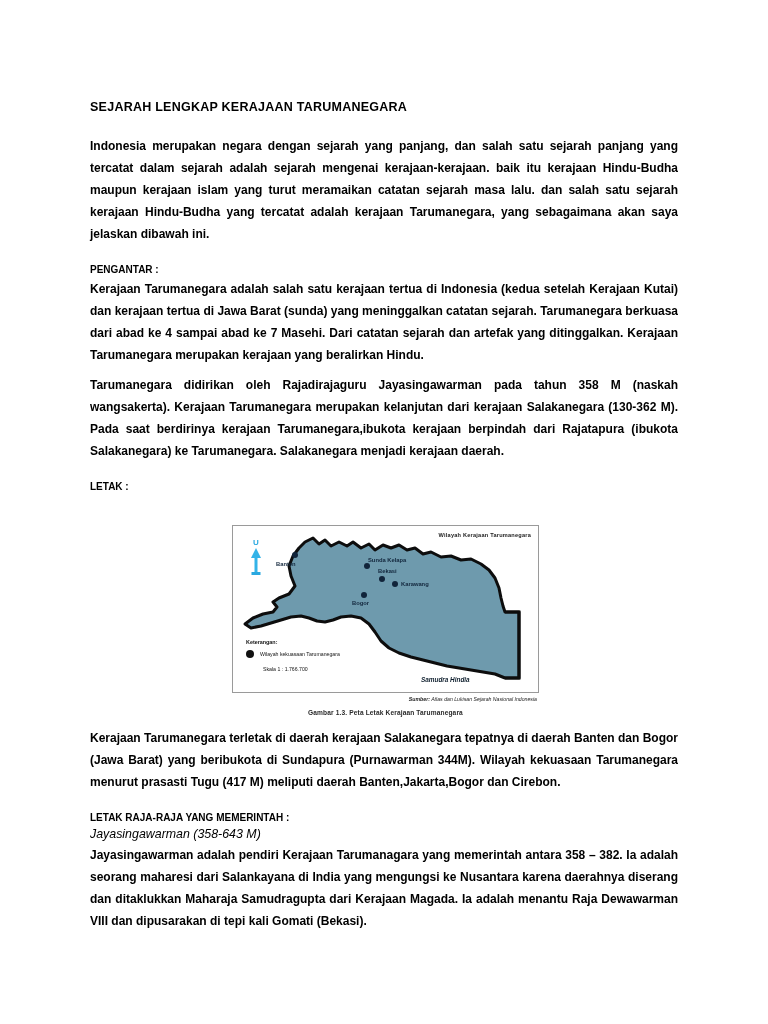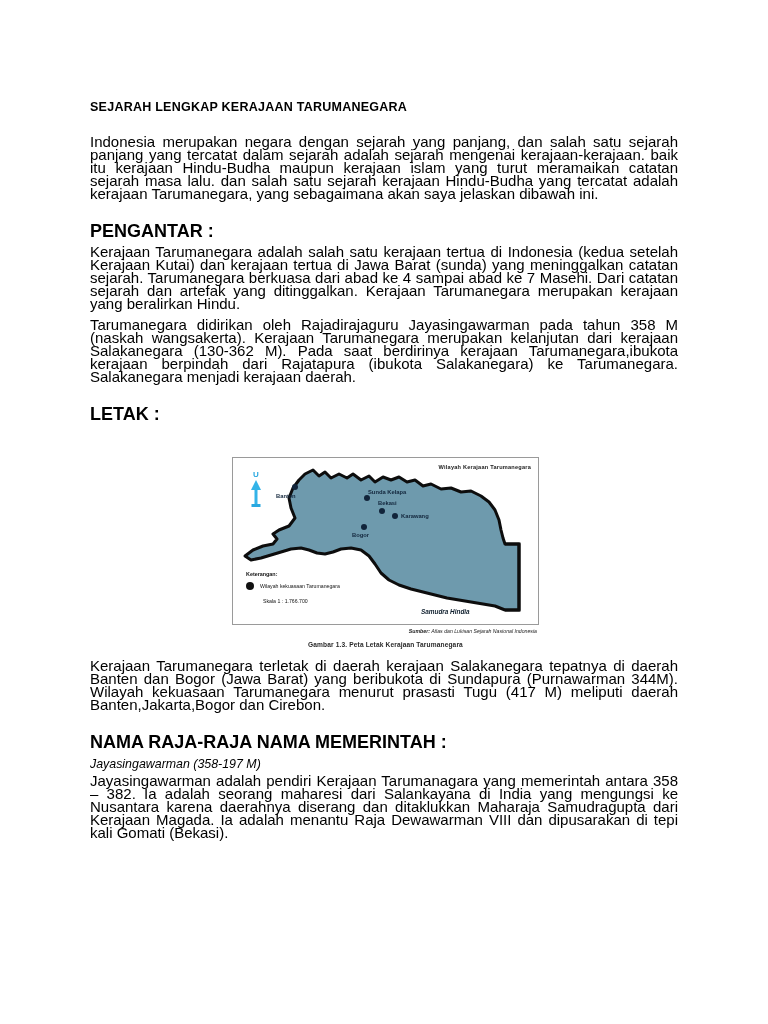--- a/index.html
+++ b/index.html
@@ -30,34 +30,35 @@
 
   
   .doc-title {
     font-size: 12.5px;
     font-weight: bold;
     letter-spacing: 0.02em;
     margin: 0 0 19px 0;
     line-height: 1.25;
   }
   .section-heading {
-    font-size: 18px;
+    font-size: 10px;
     font-weight: bold;
     margin: 0 0 1px 0;
     line-height: 1.45;
   }
   .section-heading.spaced-above {
     margin-top: 18px;
   }
   .para {
-    font-size: 15px;
-    line-height: 13px;
+    font-size: 12px;
+    line-height: 22px;
     text-align: justify;
     margin: 0;
     hyphens: none;
+    font-weight: bold;
   }
   .para + .para {
     margin-top: 8px;
   }
   .subheading-italic {
     font-size: 12.4px;
     font-style: italic;
     line-height: 17.6px;
     margin: 0;
   }
@@ -335,20 +336,20 @@
       <div class="map-source">
         <span class="src-label">Sumber:</span>
         <span>Atlas dan Lukisan Sejarah Nasional Indonesia</span>
       </div>
 
       <div class="fig-caption">Gambar 1.3.  Peta Letak Kerajaan Tarumanegara</div>
     </div>
 
     <p class="para">Kerajaan Tarumanegara terletak di daerah kerajaan Salakanegara tepatnya di daerah Banten dan Bogor (Jawa Barat) yang beribukota di Sundapura (Purnawarman 344M). Wilayah kekuasaan Tarumanegara menurut prasasti Tugu (417 M) meliputi daerah Banten,Jakarta,Bogor dan Cirebon.</p>
 
-    <h2 class="section-heading spaced-above">NAMA RAJA-RAJA NAMA MEMERINTAH :</h2>
-
-    <p class="subheading-italic">Jayasingawarman (358-197 M)</p>
+    <h2 class="section-heading spaced-above">LETAK RAJA-RAJA YANG MEMERINTAH :</h2>
+
+    <p class="subheading-italic">Jayasingawarman (358-643 M)</p>
 
     <p class="para"> Jayasingawarman adalah pendiri Kerajaan Tarumanagara yang memerintah antara 358 – 382. Ia adalah seorang maharesi dari Salankayana di India yang mengungsi ke Nusantara karena daerahnya diserang dan ditaklukkan Maharaja Samudragupta dari Kerajaan Magada. Ia adalah menantu Raja Dewawarman VIII dan dipusarakan di tepi kali Gomati (Bekasi).</p>
 
   </div>
 </div>
 
 </body></html>

